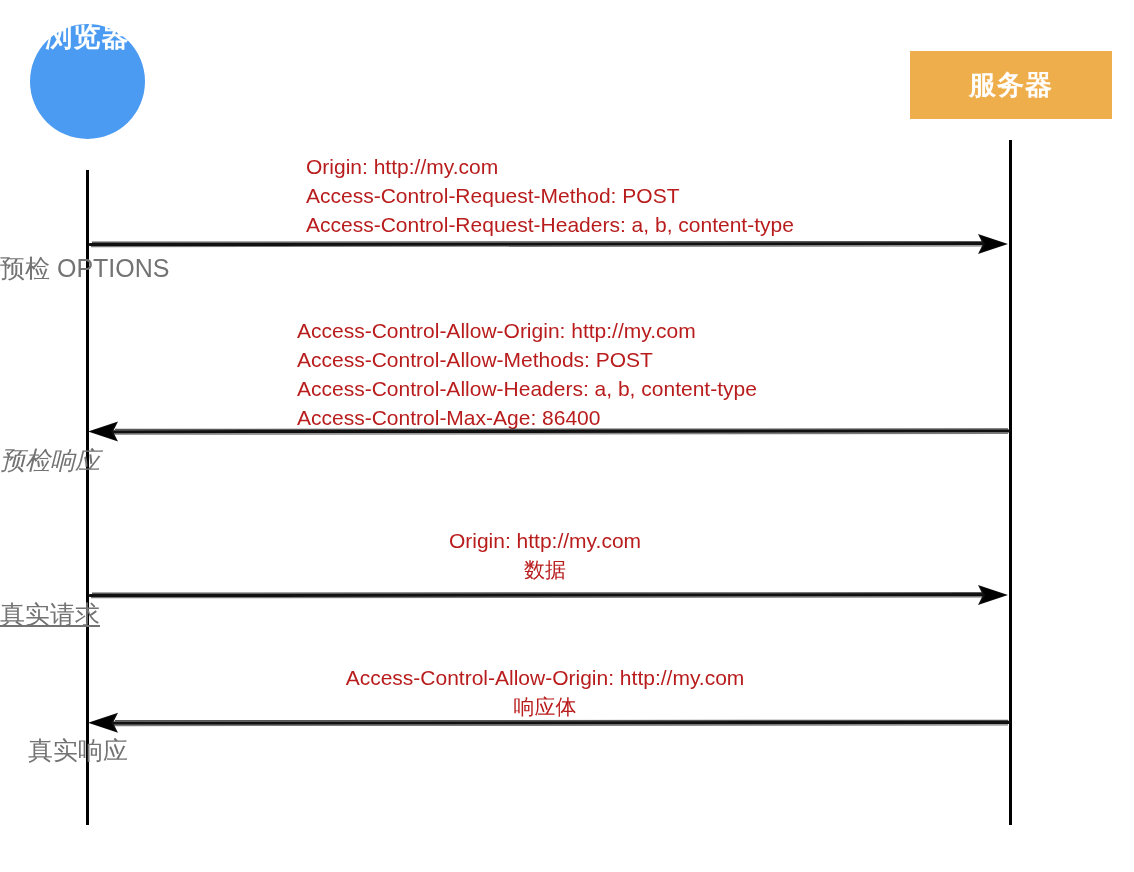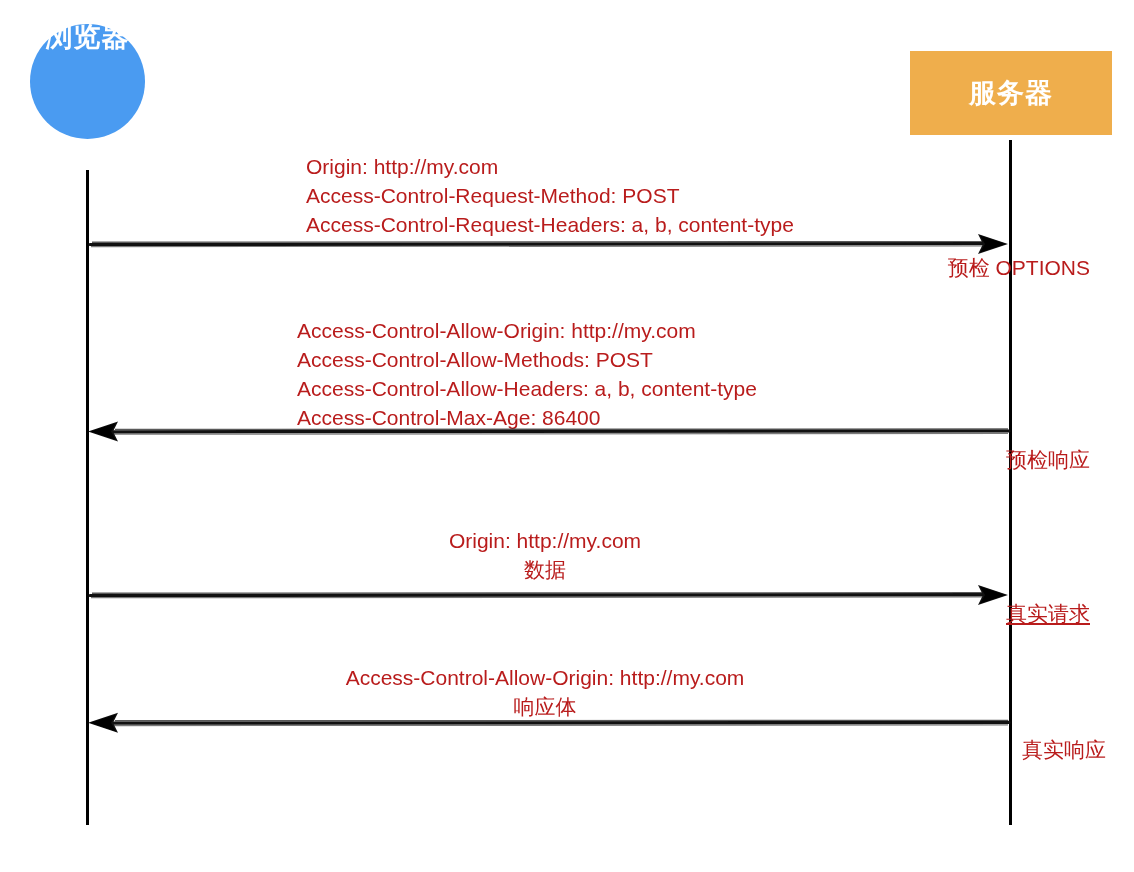--- a/index.html
+++ b/index.html
@@ -40,21 +40,21 @@
     letter-spacing: 1px;
     line-height: 1;
     user-select: none;
   }
 
   .actor-server {
     position: absolute;
     left: 910px;
     top: 51px;
     width: 202px;
-    height: 84px;
+    height: 68px;
     background: #efae4c;
     display: flex;
     align-items: center;
     justify-content: center;
   }
   .actor-server .actor-label {
     color: #ffffff;
     font-size: 27px;
     font-weight: bold;
     letter-spacing: 1px;
@@ -96,24 +96,24 @@
   .msg-headers.align-center{ text-align: center; }
 
   .msg-arrow {
     position: absolute;
     height: 20px;
   }
   .msg-arrow svg { display: block; overflow: visible; }
 
   .msg-label {
     position: absolute;
-    font-size: 21px;
+    font-size: 25px;
     line-height: 26px;
-    text-align: right;
-    color: #b91c1c;
+    text-align: left;
+    color: #737373;
     white-space: pre;
   }
 </style>
 </head>
 <body>
 
 <div id="canvas">
 
   <div class="actor-browser">
     <span class="actor-label">浏览器</span>
@@ -153,21 +153,21 @@
     <div class="msg-arrow" style="left:0; top:422px;">
       <svg width="1134" height="20" viewBox="0 0 1134 20">
         <path d="M 113,9.8 L 1009,9.0" stroke="#111" stroke-width="3.2" fill="none" stroke-linecap="round"></path>
         <path d="M 115,7.4 L 1008,7.0" stroke="#222" stroke-width="1.4" fill="none" opacity="0.75"></path>
         <path d="M 114,12.2 L 1008,11.4" stroke="#222" stroke-width="1.3" fill="none" opacity="0.6"></path>
         <path d="M 88,9.5 L 118,-0.5 L 113,9.5 L 118,19.5 Z" fill="#111"></path>
         <path d="M 90,9.5 L 116,1.1 L 111,9.5 L 116,18.1 Z" fill="#000"></path>
       </svg>
     </div>
 
-    <div class="msg-label" style="left:0; top:447px; width:1090px;">预检响应</div>
+    <div class="msg-label" style="left:0; top:447px; width:1090px;font-style:italic;">预检响应</div>
   </div>
 
   <div class="message">
     <div class="msg-headers align-center" style="left:0px; top:526px; width:1090px;">Origin: http://my.com
 数据</div>
 
     <div class="msg-arrow" style="left:0; top:585px;">
       <svg width="1134" height="20" viewBox="0 0 1134 20">
         <path d="M 90,10.5 L 985,9.6" stroke="#111" stroke-width="3.2" fill="none" stroke-linecap="round"></path>
         <path d="M 92,8.2 L 983,7.8" stroke="#222" stroke-width="1.4" fill="none" opacity="0.75"></path>
@@ -187,16 +187,16 @@
     <div class="msg-arrow" style="left:0; top:713px;">
       <svg width="1134" height="20" viewBox="0 0 1134 20">
         <path d="M 113,10.2 L 1009,9.4" stroke="#111" stroke-width="3.2" fill="none" stroke-linecap="round"></path>
         <path d="M 115,7.8 L 1008,7.4" stroke="#222" stroke-width="1.4" fill="none" opacity="0.75"></path>
         <path d="M 114,12.6 L 1008,11.8" stroke="#222" stroke-width="1.3" fill="none" opacity="0.6"></path>
         <path d="M 88,9.8 L 118,-0.2 L 113,9.8 L 118,19.8 Z" fill="#111"></path>
         <path d="M 90,9.8 L 116,1.4 L 111,9.8 L 116,18.4 Z" fill="#000"></path>
       </svg>
     </div>
 
-    <div class="msg-label" style="left:4px; top:737px; width:1090px;padding-left:12px;">真实响应</div>
+    <div class="msg-label" style="left:16px; top:737px; width:1090px;padding-left:12px;">真实响应</div>
   </div>
 
 </div>
 
 </body></html>

